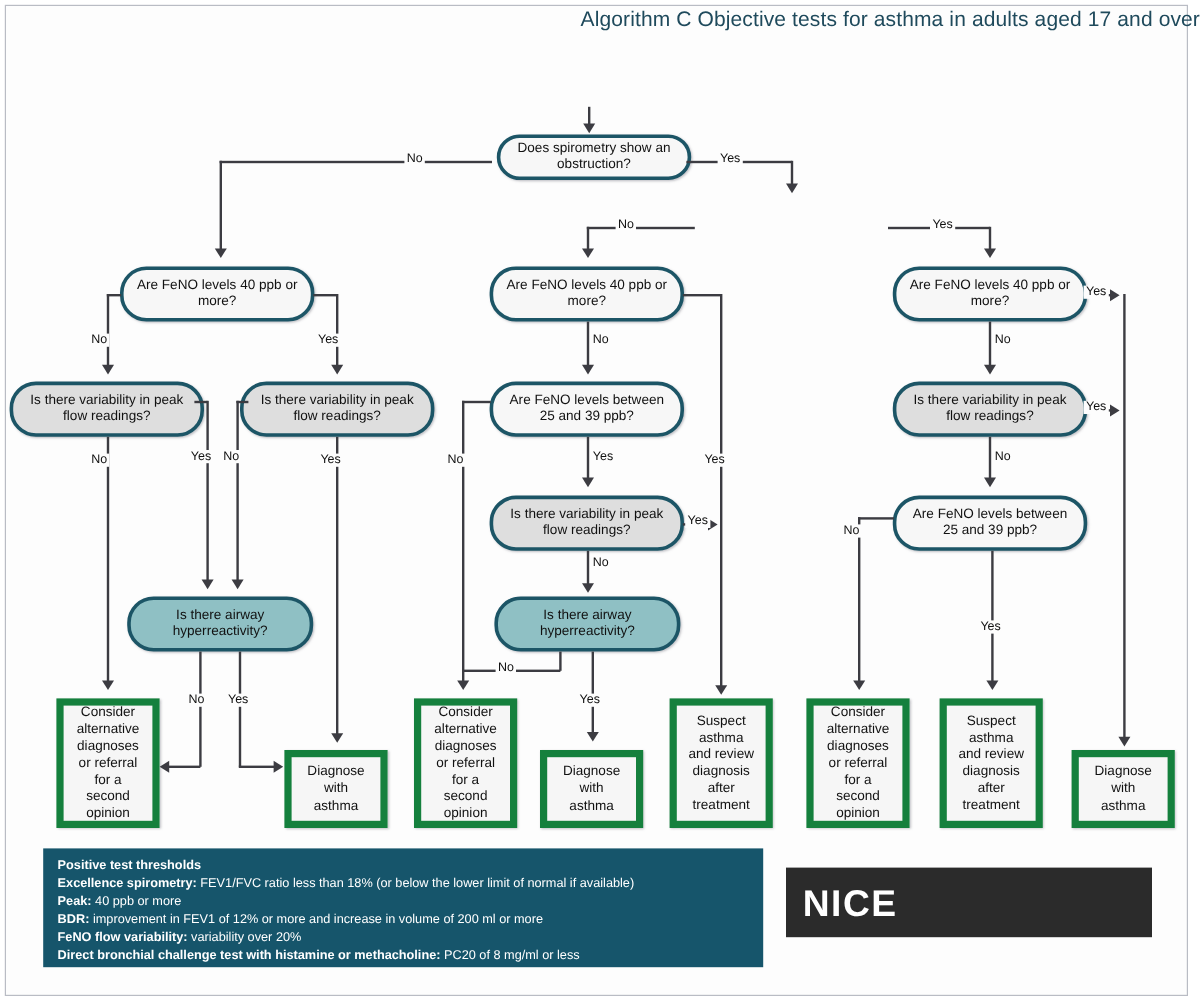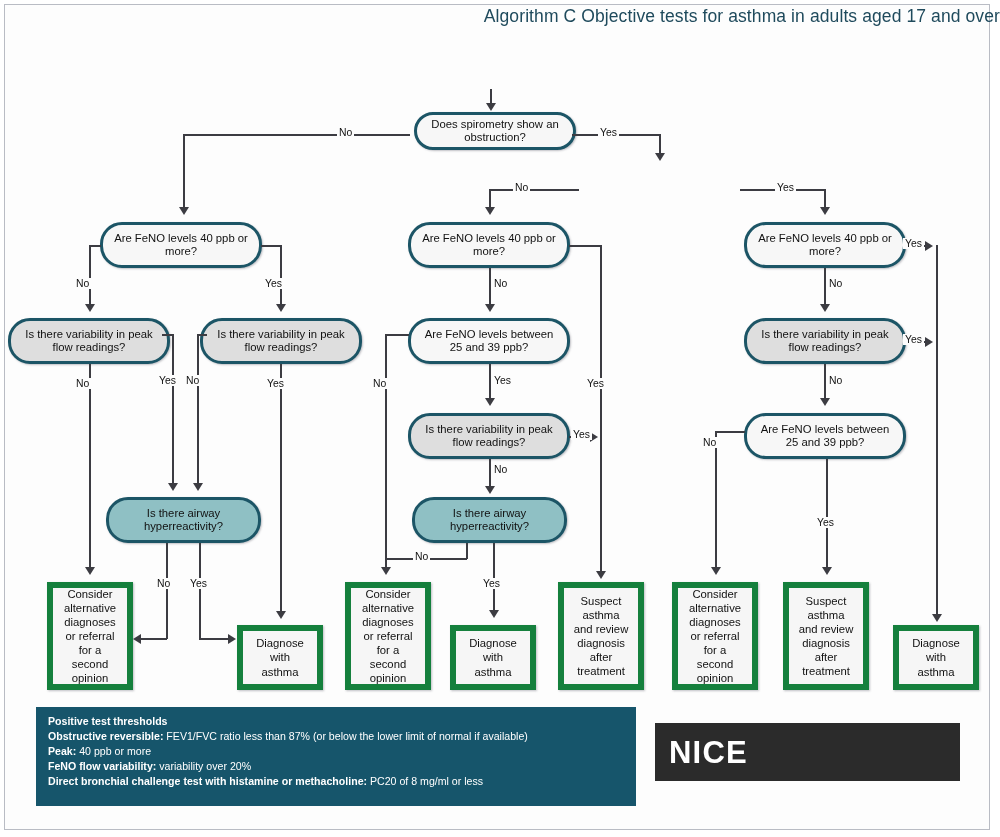--- a/index.html
+++ b/index.html
@@ -212,22 +212,23 @@
   <div class="ln lnv" style="left:715px;top:431px;height:137px;"></div>
   <div class="ar ar-d" style="left:711px;top:567px;"></div>
   <div class="lbl" style="left:701px;top:437px;">No</div>
 
   <div class="ln lnv" style="left:826px;top:459px;height:109px;"></div>
   <div class="ar ar-d" style="left:822px;top:567px;"></div>
   <div class="lbl" style="left:815px;top:517px;">Yes</div>
 
   <div class="thresholds">
     <div class="hd">Positive test thresholds</div>
-    <div><b>Obstructive reversible:</b><span> FEV1/FVC ratio less than 87% (or below the lower limit of normal if available)</span></div>
+    <div><b>Excellence spirometry:</b><span> FEV1/FVC ratio less than 18% (or below the lower limit of normal if available)</span></div>
     <div><b>Peak:</b><span> 40 ppb or more</span></div>
+    <div><b>BDR:</b><span> improvement in FEV1 of 12% or more and increase in volume of 200 ml or more</span></div>
     <div><b>FeNO flow variability:</b><span> variability over 20%</span></div>
     <div><b>Direct bronchial challenge test with histamine or methacholine:</b><span> PC20 of 8 mg/ml or less</span></div>
   </div>
 
   <div class="nicebox">
     <div class="nicemark">NICE</div>
   </div>
 
 </div>
 

